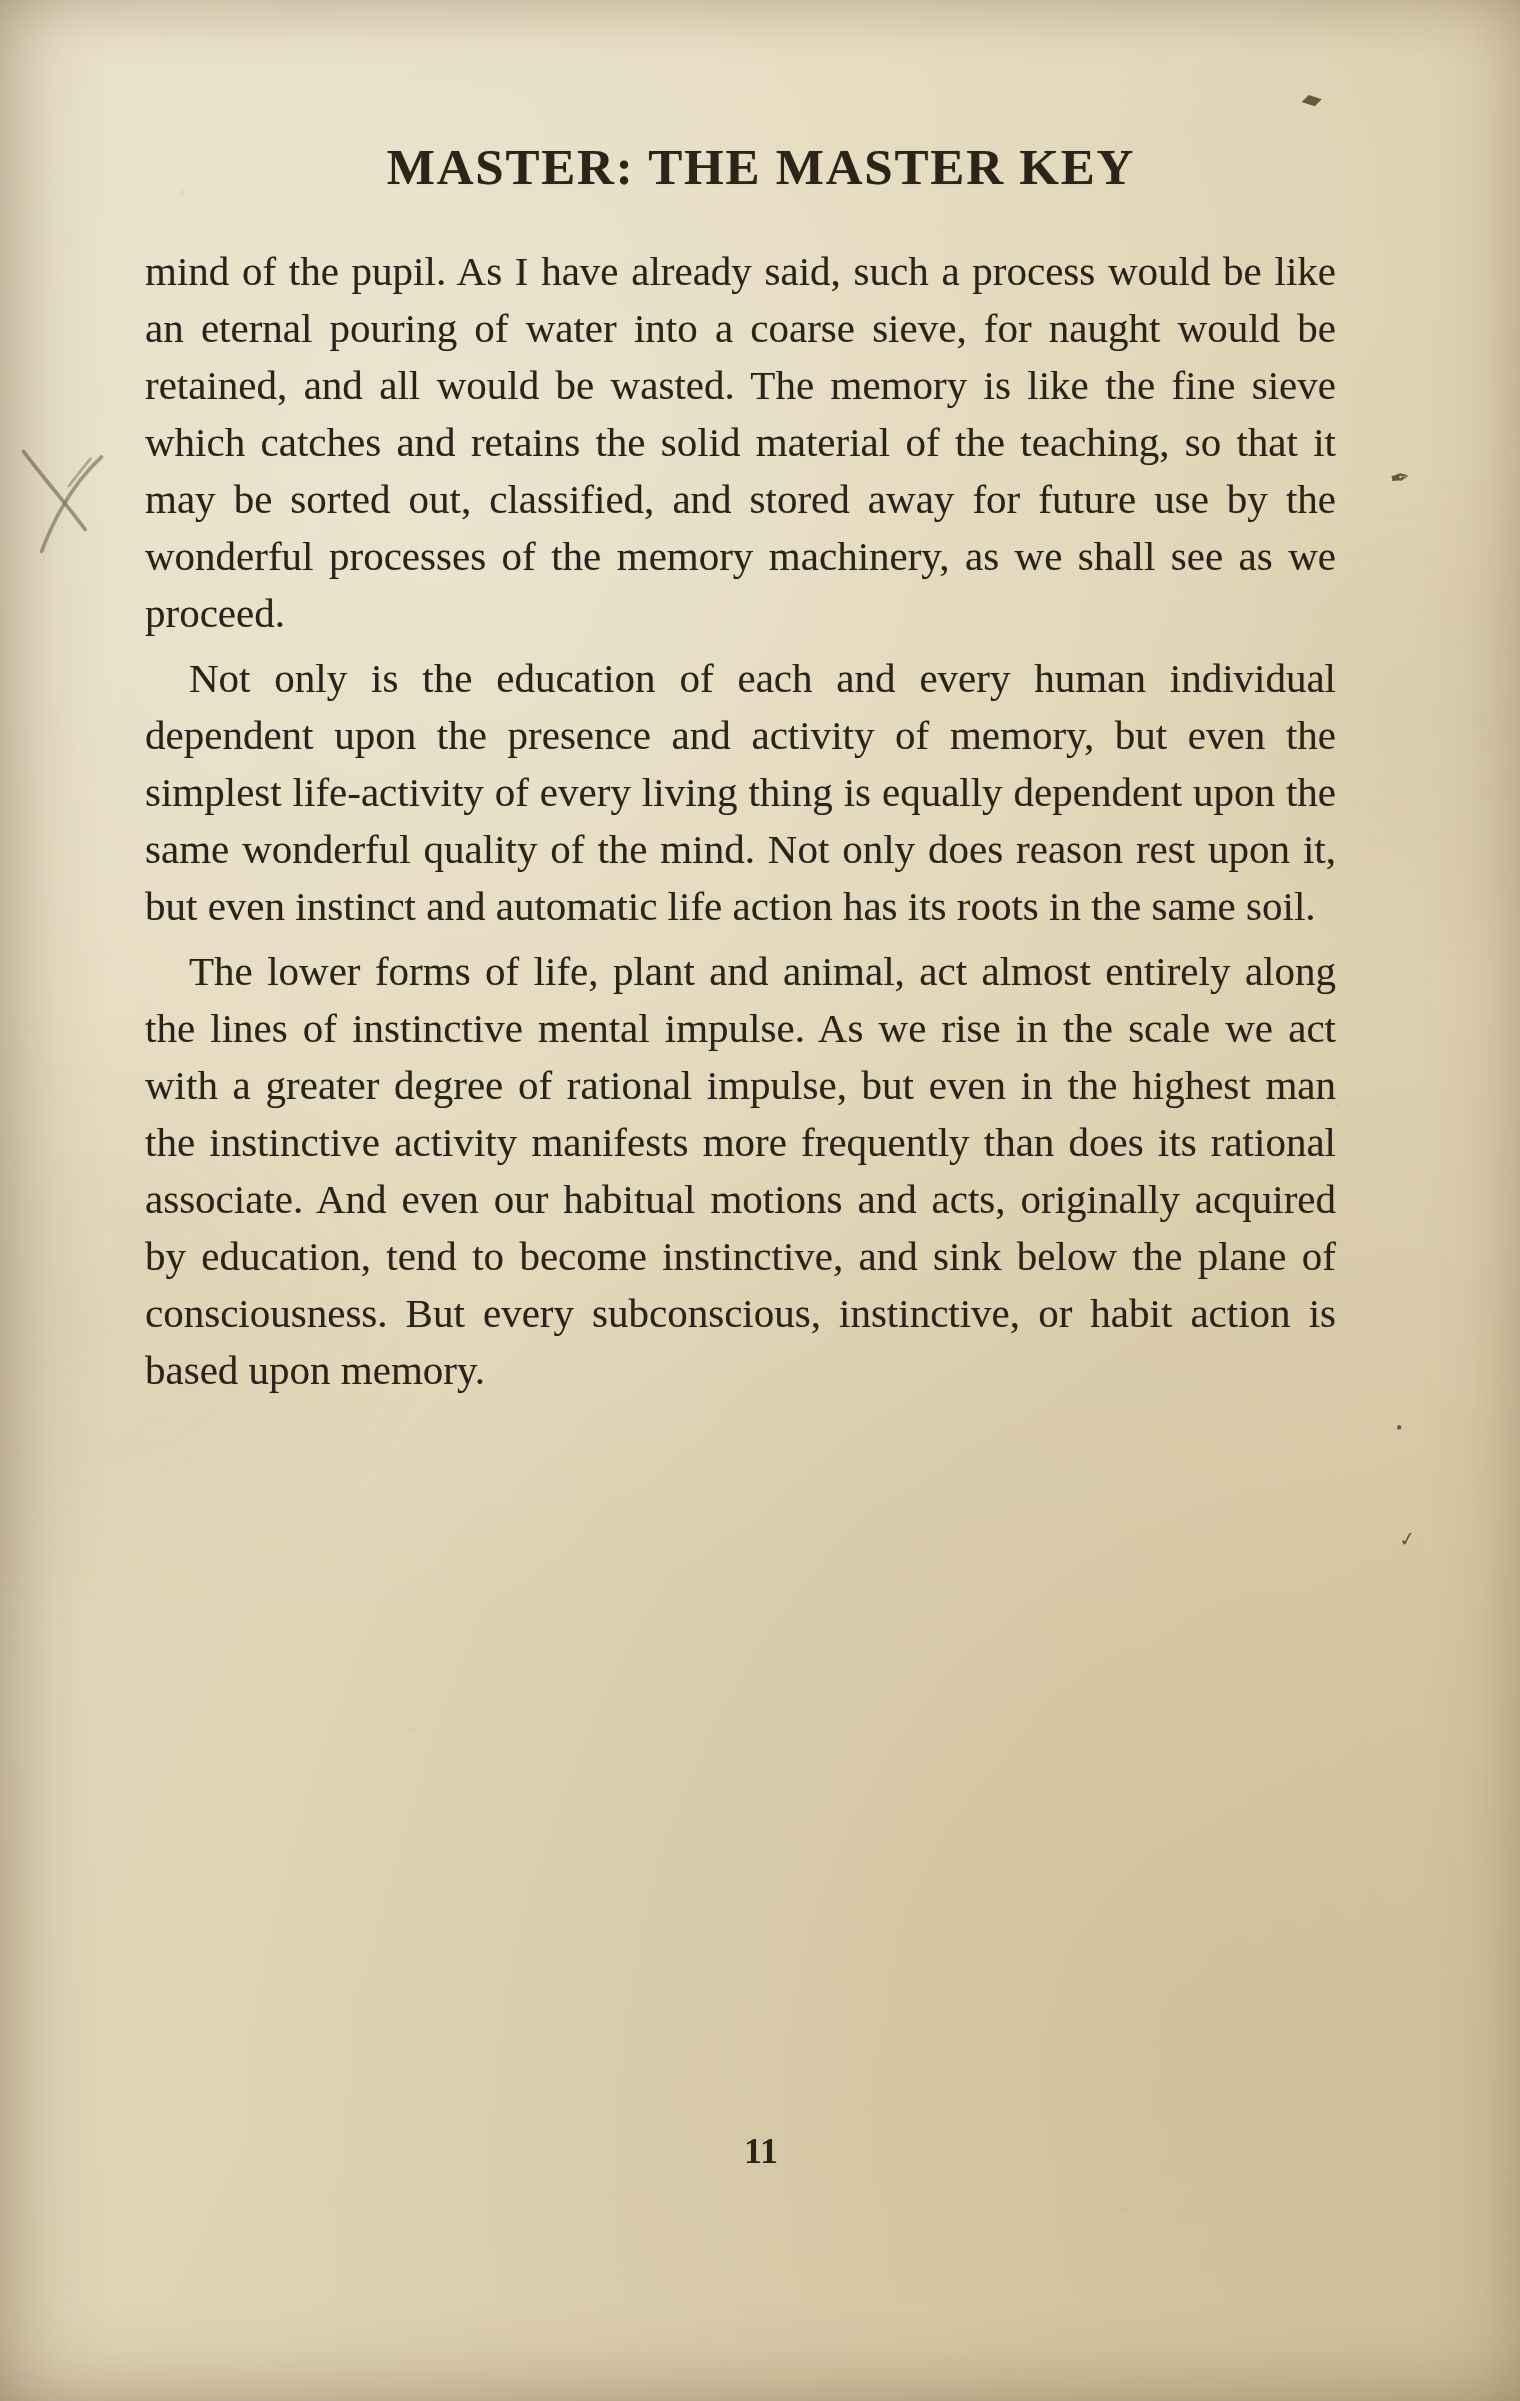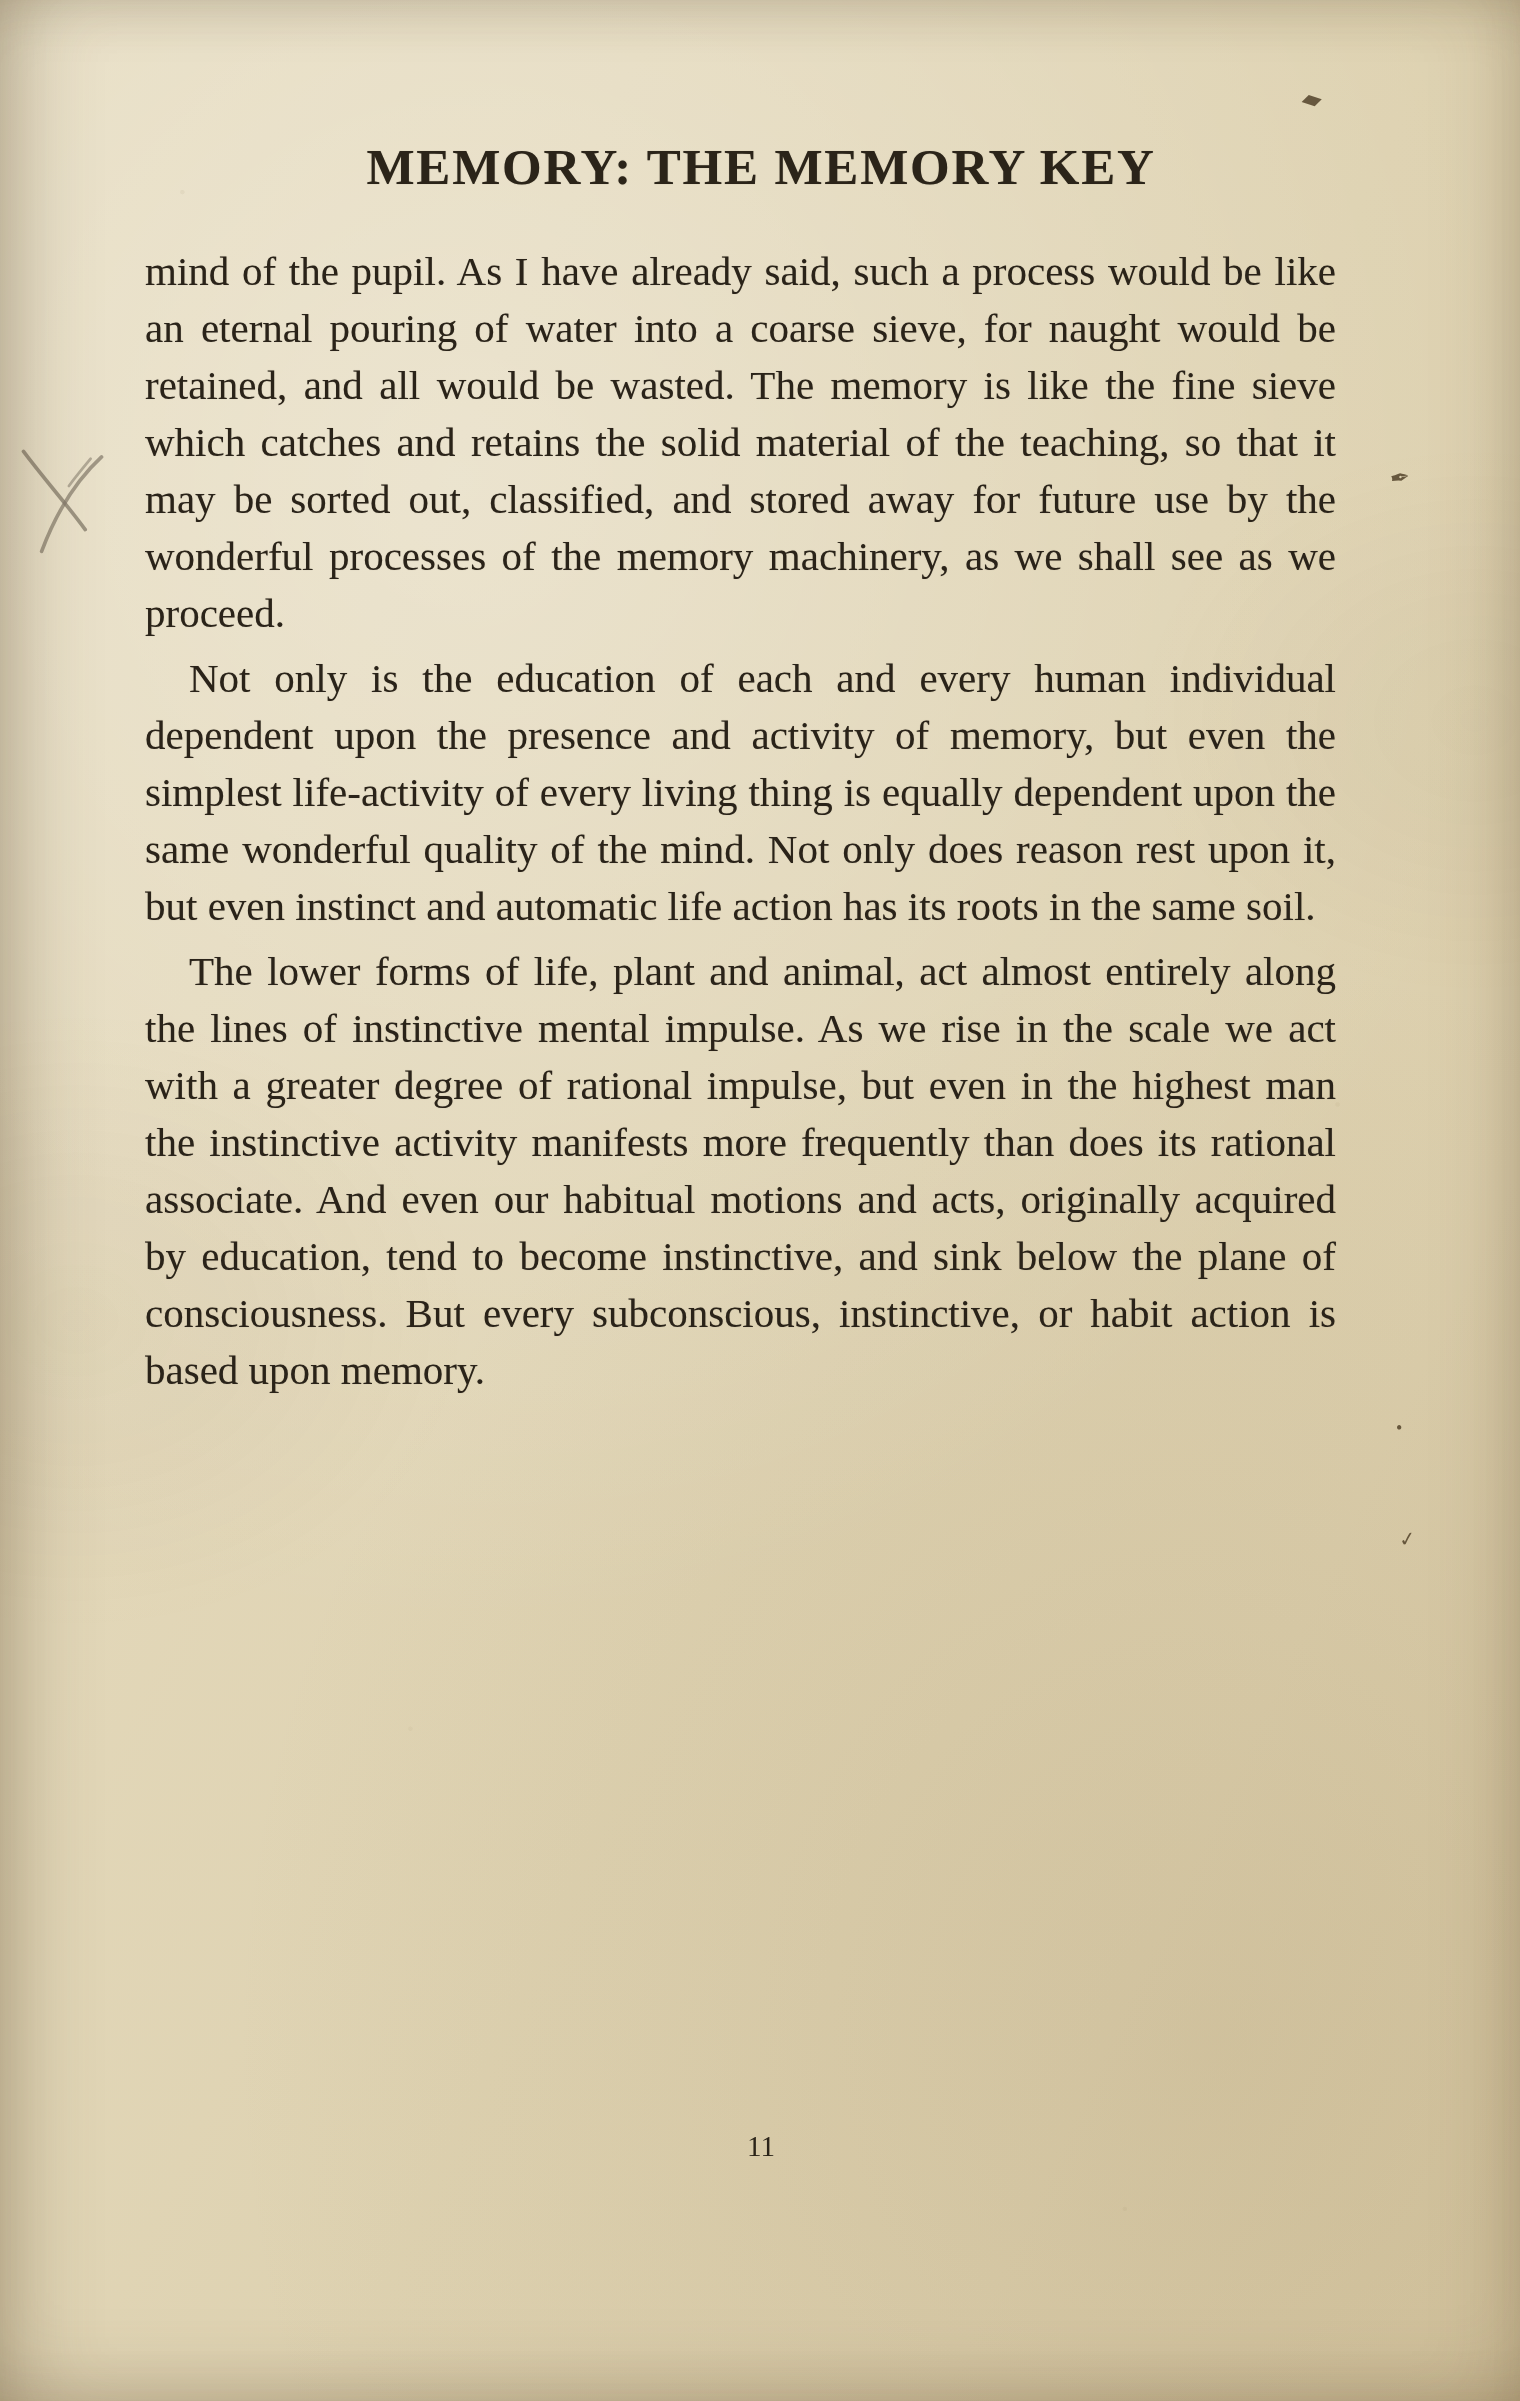--- a/index.html
+++ b/index.html
@@ -92,22 +92,22 @@
   .para + .para { margin-top: 0; }
   .para.indent { text-indent: 44px; }
   .para.last { text-align: justify; }
 
   .page-number {
     position: absolute;
     top: 2130px;
     left: 0;
     width: 1248px;
     text-align: center;
-    font-size: 29px;
-    font-weight: 400;
+    font-size: 36px;
+    font-weight: 700;
     color: #2b2419;
   }
 
   
   .pencil-mark {
     position: absolute;
     left: 18px;
     top: 442px;
     width: 109px;
     height: 137px;
@@ -142,21 +142,21 @@
     <path d="M80 18 C 70 30, 62 40, 56 48" stroke="#4b4236" stroke-width="3" fill="none" stroke-linecap="round" opacity="0.55"></path>
   </svg>
 
   <span class="speck" id="speck-top-right">▰</span>
   <span class="speck" id="speck-mem">✒</span>
   <span class="speck" id="speck-mid">•</span>
   <span class="speck" id="speck-low">✓</span>
 
   <div id="content">
 
-    <h1 class="page-title">MEMORY: THE MEMORY KEY</h1>
+    <h1 class="page-title">MASTER: THE MASTER KEY</h1>
 
     <div class="body-text">
       <p class="para">mind of the pupil.  As I have already said, such a process would be like an eternal pouring of water into a coarse sieve, for naught would be retained, and all would be wasted.  The memory is like the fine sieve which catches and retains the solid material of the teaching, so that it may be sorted out, classified, and stored away for future use by the wonderful processes of the memory machinery, as we shall see as we proceed.</p>
       <p class="para indent">Not only is the education of each and every human individual dependent upon the presence and activity of memory, but even the simplest life-activity of every living thing is equally dependent upon the same wonderful quality of the mind.  Not only does reason rest upon it, but even instinct and automatic life action has its roots in the same soil.</p>
       <p class="para indent">The lower forms of life, plant and animal, act almost entirely along the lines of instinctive mental impulse.  As we rise in the scale we act with a greater degree of rational impulse, but even in the highest man the instinctive activity manifests more frequently than does its rational associate.  And even our habitual motions and acts, originally acquired by education, tend to become instinctive, and sink below the plane of consciousness.  But every subconscious, instinctive, or habit action is based upon memory.</p>
     </div>
 
     <div class="page-number">11</div>
 
   </div>

